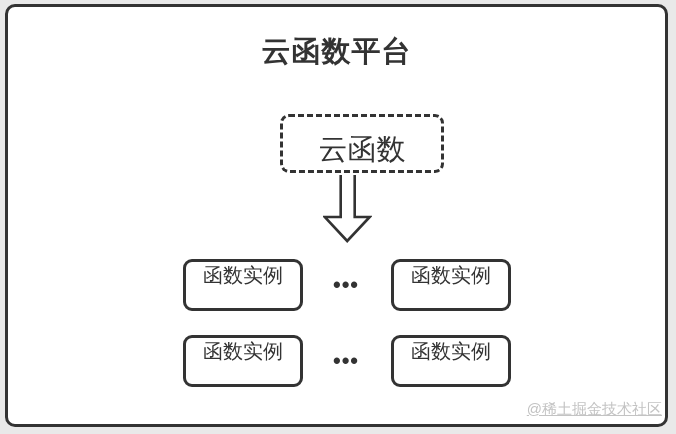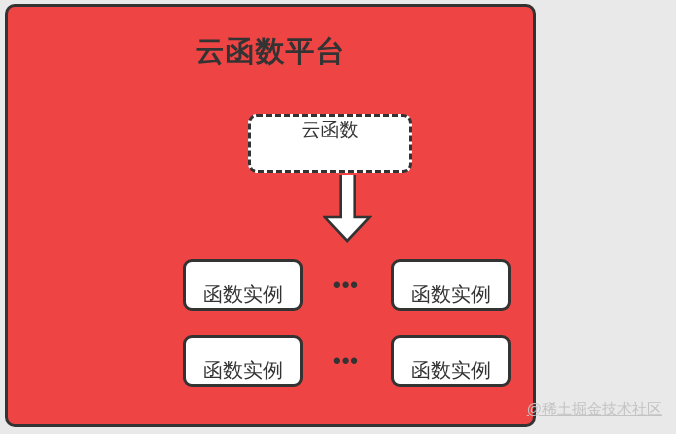--- a/index.html
+++ b/index.html
@@ -6,63 +6,63 @@
   body {
     width: 676px; height: 434px;
     background: #e9e9e9;
     font-family: "Liberation Sans", "DejaVu Sans", sans-serif;
     position: relative;
     overflow: hidden;
   }
   .frame {
     position: absolute;
     left: 5px; top: 4px;
-    width: 531px; height: 423px;
+    width: 663px; height: 423px;
     box-sizing: border-box;
     border: 3px solid #333333;
     border-radius: 10px;
-    background: #ef4444;
+    background: #ffffff;
   }
   .title {
     position: absolute;
     left: 0; right: 0; top: 30px;
     text-align: center;
     font-size: 29px;
     line-height: 1;
     font-weight: bold;
     color: #333333;
     letter-spacing: 1px;
   }
   .dashed-box {
     position: absolute;
-    left: 240px; top: 107px;
+    left: 272px; top: 107px;
     width: 164px; height: 59px;
     box-sizing: border-box;
     border: 3px dashed #333333;
     border-radius: 9px;
     background: #ffffff;
     display: flex;
-    align-items: flex-start;
+    align-items: flex-end;
     justify-content: center;
-    font-size: 19px;
+    font-size: 29px;
     color: #333333;
   }
   .arrow-svg {
     position: absolute;
     left: 315px; top: 168px;
   }
   .instance-box {
     position: absolute;
     width: 120px; height: 52px;
     box-sizing: border-box;
     border: 3px solid #333333;
     border-radius: 9px;
     background: #ffffff;
     display: flex;
-    align-items: flex-end;
+    align-items: flex-start;
     justify-content: center;
     font-size: 20px;
     color: #333333;
   }
   .pos-r1-left  { left: 175px; top: 252px; }
   .pos-r1-right { left: 383px; top: 252px; }
   .pos-r2-left  { left: 175px; top: 328px; }
   .pos-r2-right { left: 383px; top: 328px; }
   .dots {
     position: absolute;

